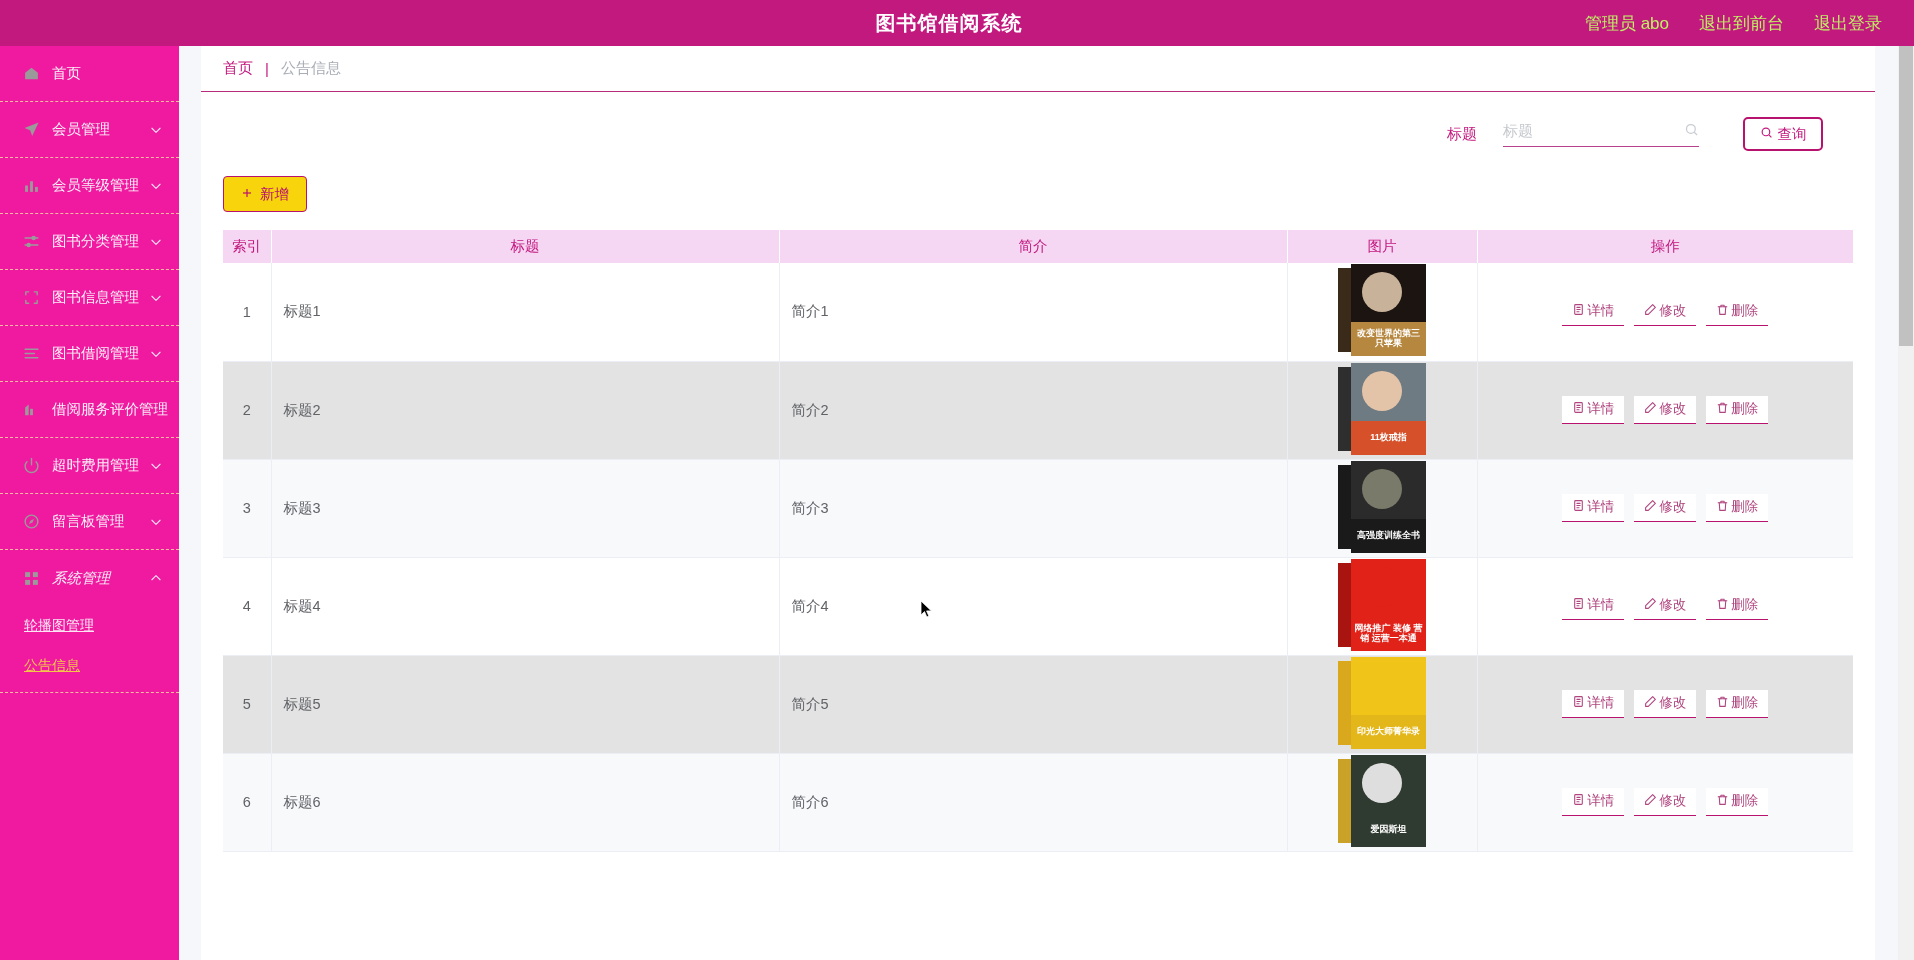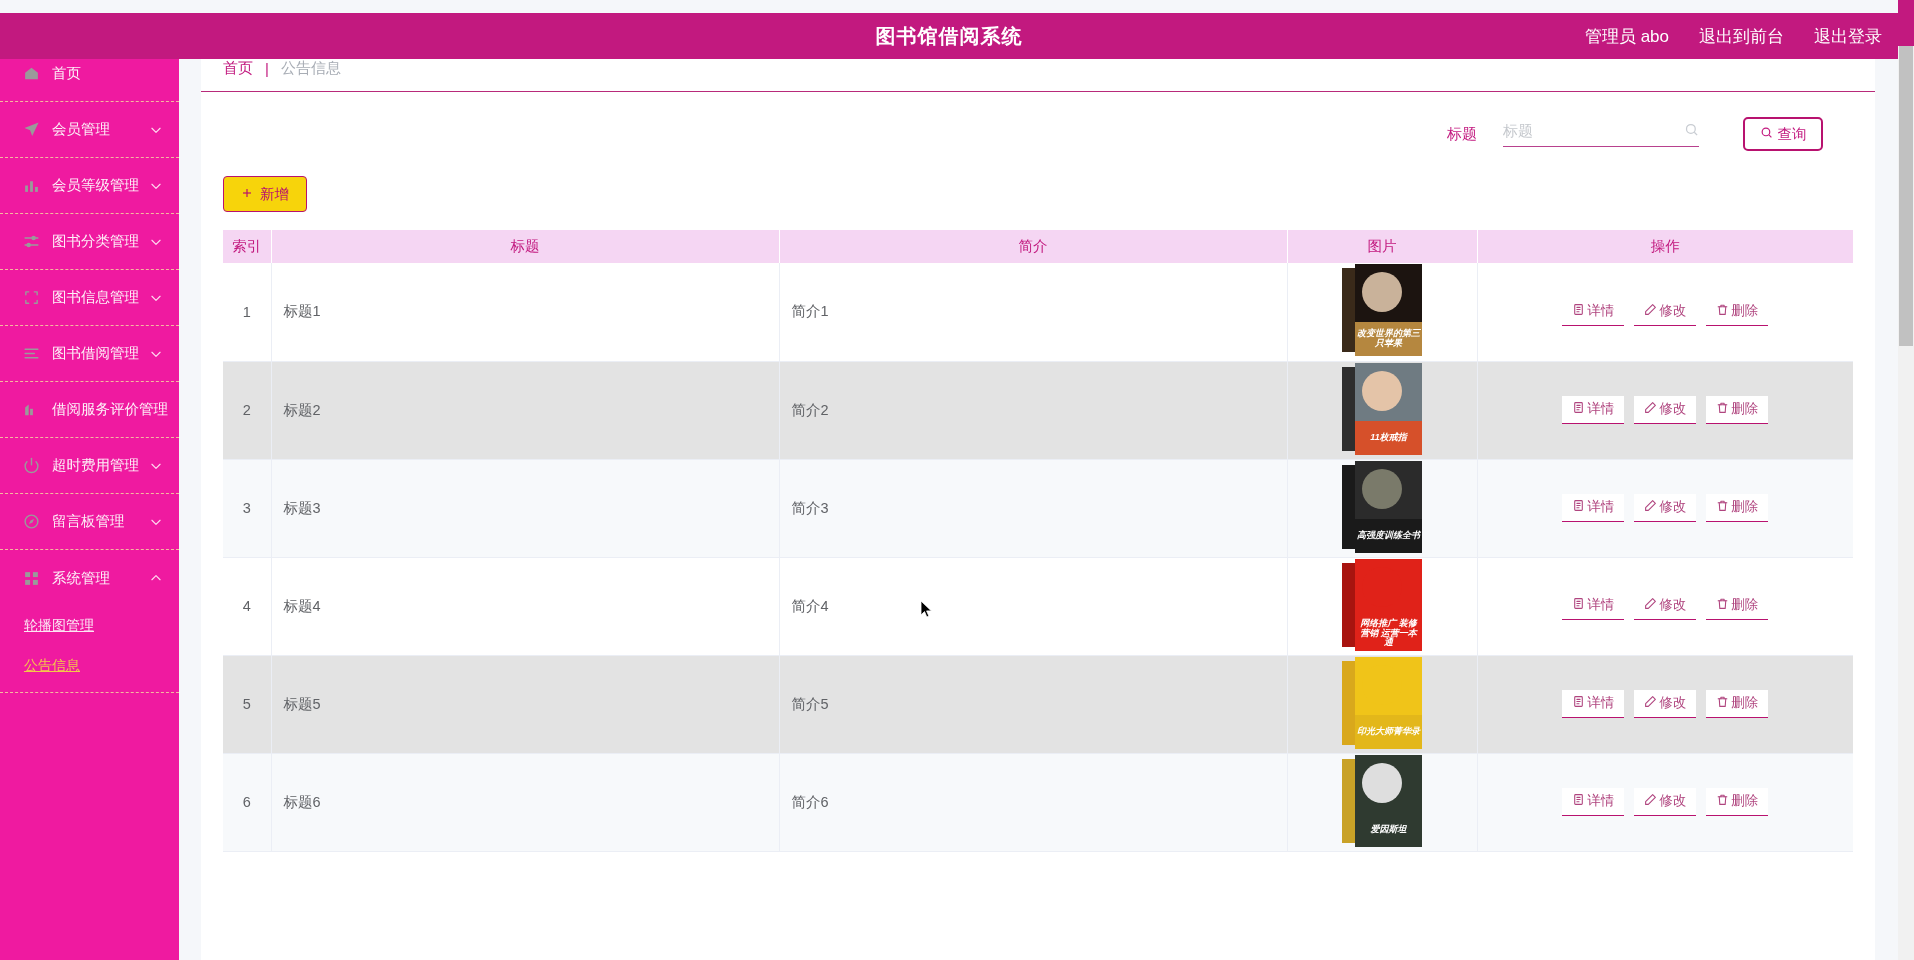--- a/index.html
+++ b/index.html
@@ -6,41 +6,41 @@
   html, body {
     width: 1914px; height: 960px;
     overflow: hidden;
     font-family: "Liberation Sans", "DejaVu Sans", sans-serif;
     background: #f5f7fa;
   }
   body { position: relative; }
 
   
   .topbar {
-    position: absolute; top: 13px; left: 0;
+    position: absolute; top: 0; left: 0;
     width: 1898px; height: 46px;
     background: #c2197f;
     display: flex; align-items: center;
     z-index: 30;
   }
   .topbar-title {
     position: absolute; left: 0; right: 0;
     text-align: center;
     color: #ffffff;
     font-size: 20px;
     font-weight: bold;
     letter-spacing: 1px;
   }
   .topbar-right {
     position: absolute; right: 16px;
     display: flex; align-items: center; gap: 30px;
     z-index: 2;
   }
   .topbar-right span {
-    color: #ffffff;
+    color: #bef264;
     font-size: 17px;
     white-space: nowrap;
     cursor: pointer;
   }
 
   
   .sidebar {
     position: absolute; top: 46px; left: 0;
     width: 179px; height: 914px;
     background: #ef1aa0;
@@ -200,24 +200,23 @@
   table.data-table tbody td:last-child { border-right: none; }
   td.c-idx  { text-align: center; color: #909399; }
   td.c-ops  { text-align: center; }
   td.c-img  { text-align: center; padding: 6px 0; }
   tr.row-w td { background: #ffffff; }
   tr.row-g td { background: #e3e3e3; }
   tr.row-l td { background: #f7f9fb; }
 
   .cover {
     display: inline-block;
-    width: 80px; height: 92px;
+    width: 88px; height: 92px;
     position: relative;
     overflow: hidden;
-    font-style: italic;
   }
   .cover .spine {
     position: absolute; left: 0; top: 4px; bottom: 4px;
     width: 13px;
   }
   .cover .face {
     position: absolute; left: 13px; top: 0; right: 0; bottom: 0;
   }
   .cover .portrait {
     position: absolute; width: 40px; height: 40px;
@@ -403,21 +402,21 @@
           <polygon points="15.5,8.5 10.5,10.5 8.5,15.5 13.5,13.5" fill="#9a9a9a" stroke="none"></polygon>
         </svg>
       </span>
       <span class="menu-label">留言板管理</span>
       <span class="chevron">
         <svg xmlns="http://www.w3.org/2000/svg" width="14" height="14" viewBox="0 0 24 24" fill="none" stroke="#ffd9ef" stroke-width="2" stroke-linecap="round" stroke-linejoin="round">
           <polyline points="5,9 12,16 19,9"></polyline>
         </svg>
       </span>
     </div>
-    <div class="menu-item" style="border-bottom: none;">
+    <div class="menu-item" style="border-bottom: none; font-style: italic;">
       <span class="menu-icon">
         <svg xmlns="http://www.w3.org/2000/svg" width="17" height="17" viewBox="0 0 24 24" fill="none" stroke="#9a9a9a" stroke-width="2" stroke-linecap="round" stroke-linejoin="round">
           <rect x="3" y="3" width="7" height="7" fill="#9a9a9a" stroke="none"></rect>
           <rect x="14" y="3" width="7" height="7" fill="#9a9a9a" stroke="none"></rect>
           <rect x="3" y="14" width="7" height="7" fill="#9a9a9a" stroke="none"></rect>
           <rect x="14" y="14" width="7" height="7" fill="#9a9a9a" stroke="none"></rect>
         </svg>
       </span>
       <span class="menu-label">系统管理</span>
       <span class="chevron">

